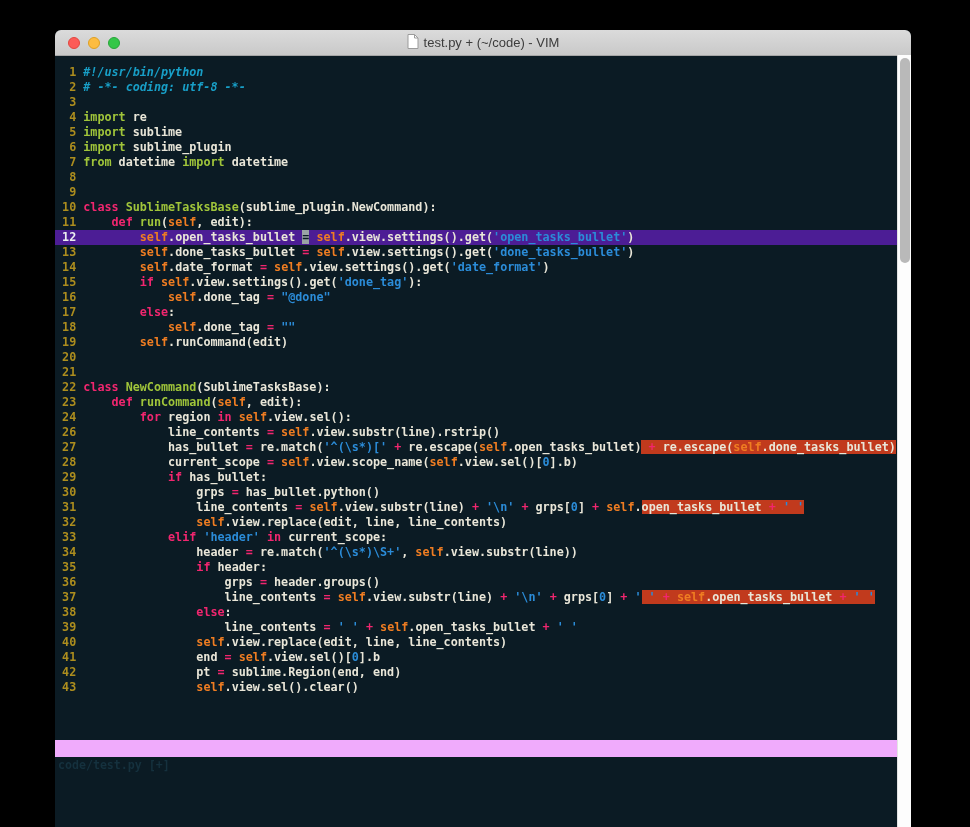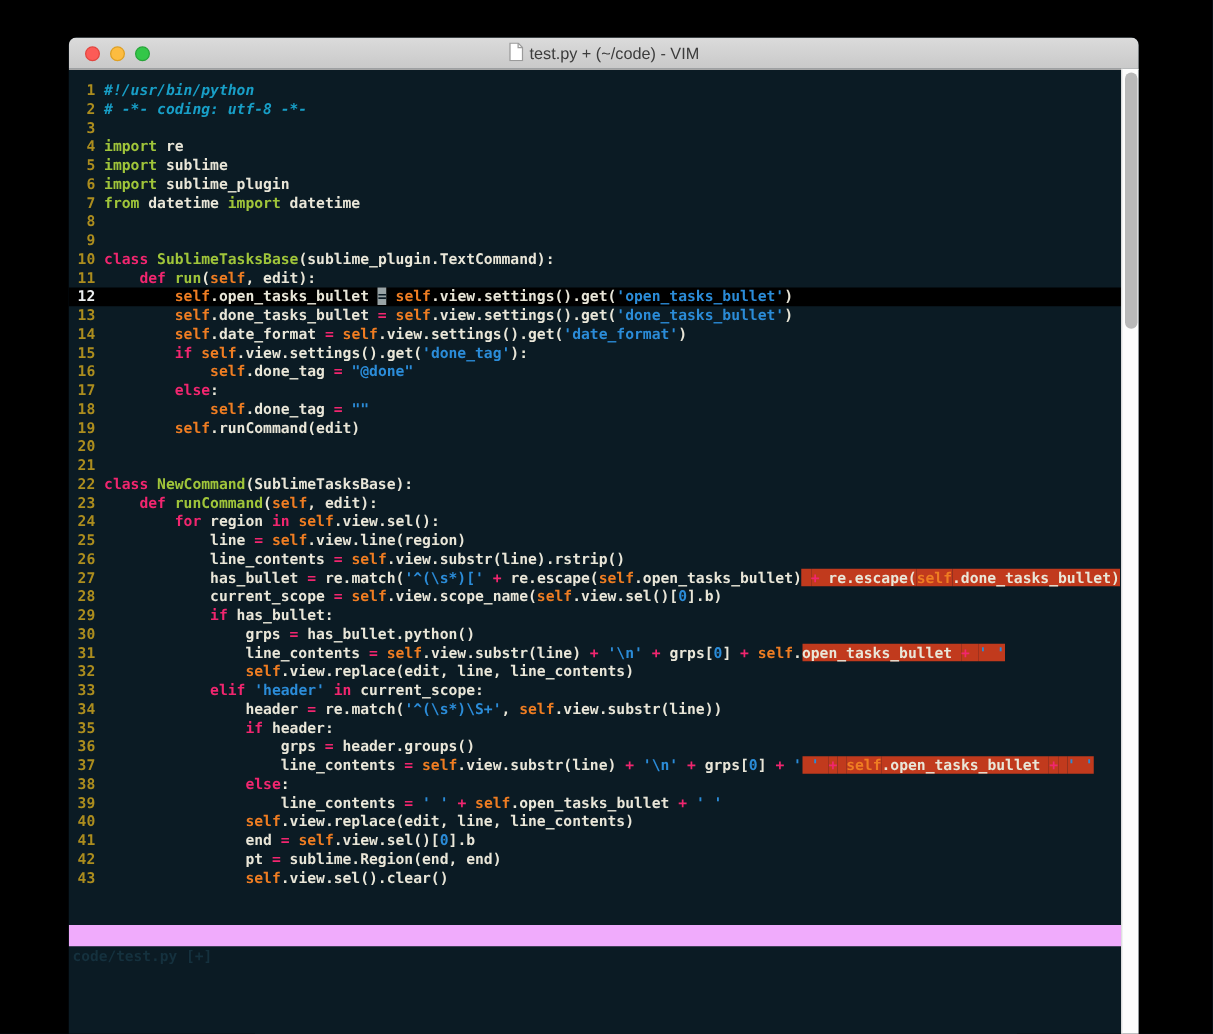--- a/index.html
+++ b/index.html
@@ -25,21 +25,21 @@
   .light.green  { background:#33c748; border:1px solid #27a539; }
   .title { display:flex; align-items:center; gap:5px; font-size:13px; color:#3c3c3c; }
   .doc-icon { display:inline-block; }
 
   
   .code-area {
     position:absolute; top:25px; left:0; width:842px; height:659px; overflow:hidden;
     font:bold 11.74px "DejaVu Sans Mono",monospace; cursor:text;margin-top:10px;
   }
   .ln { height:15px; line-height:15px; white-space:pre; }
-  .ln.cl { background:#000000; }
+  .ln.cl { background:#4c1d95; }
   .gut { color:#ac8d1e; }
   .cl .gut { color:#eceff0; }
   .tk-p  { color:#e9e6d8; }
   .tk-k  { color:#f1266f; }
   .tk-g  { color:#a0c53a; }
   .tk-o  { color:#ef7d22; }
   .tk-s  { color:#2b8cd8; }
   .tk-c  { color:#189fc7; font-style:italic; }
   .hl  { background:#c13a1d; }
   .cur { background:#99a3a5; color:#0b1b24; }
@@ -82,36 +82,35 @@
   <div class="code-area">
       <div class="ln"><span class="gut">  1 </span><span class="tk-c">#!/usr/bin/python</span></div>
       <div class="ln"><span class="gut">  2 </span><span class="tk-c"># -*- coding: utf-8 -*-</span></div>
       <div class="ln"><span class="gut">  3 </span></div>
       <div class="ln"><span class="gut">  4 </span><span class="tk-g">import</span><span class="tk-p"> re</span></div>
       <div class="ln"><span class="gut">  5 </span><span class="tk-g">import</span><span class="tk-p"> sublime</span></div>
       <div class="ln"><span class="gut">  6 </span><span class="tk-g">import</span><span class="tk-p"> sublime_plugin</span></div>
       <div class="ln"><span class="gut">  7 </span><span class="tk-g">from</span><span class="tk-p"> datetime </span><span class="tk-g">import</span><span class="tk-p"> datetime</span></div>
       <div class="ln"><span class="gut">  8 </span></div>
       <div class="ln"><span class="gut">  9 </span></div>
-      <div class="ln"><span class="gut"> 10 </span><span class="tk-k">class</span><span class="tk-p"> </span><span class="tk-g">SublimeTasksBase</span><span class="tk-p">(sublime_plugin.TextCommand):</span></div>
+      <div class="ln"><span class="gut"> 10 </span><span class="tk-k">class</span><span class="tk-p"> </span><span class="tk-g">SublimeTasksBase</span><span class="tk-p">(sublime_plugin.NewCommand):</span></div>
       <div class="ln"><span class="gut"> 11 </span><span class="tk-p">    </span><span class="tk-k">def</span><span class="tk-p"> </span><span class="tk-g">run</span><span class="tk-p">(</span><span class="tk-o">self</span><span class="tk-p">, edit):</span></div>
       <div class="ln cl"><span class="gut"> 12 </span><span class="tk-p">        </span><span class="tk-o">self</span><span class="tk-p">.open_tasks_bullet </span><span class="tk-k cur">=</span><span class="tk-p"> </span><span class="tk-o">self</span><span class="tk-p">.view.settings().get(</span><span class="tk-s">'open_tasks_bullet'</span><span class="tk-p">)</span></div>
       <div class="ln"><span class="gut"> 13 </span><span class="tk-p">        </span><span class="tk-o">self</span><span class="tk-p">.done_tasks_bullet </span><span class="tk-k">=</span><span class="tk-p"> </span><span class="tk-o">self</span><span class="tk-p">.view.settings().get(</span><span class="tk-s">'done_tasks_bullet'</span><span class="tk-p">)</span></div>
       <div class="ln"><span class="gut"> 14 </span><span class="tk-p">        </span><span class="tk-o">self</span><span class="tk-p">.date_format </span><span class="tk-k">=</span><span class="tk-p"> </span><span class="tk-o">self</span><span class="tk-p">.view.settings().get(</span><span class="tk-s">'date_format'</span><span class="tk-p">)</span></div>
       <div class="ln"><span class="gut"> 15 </span><span class="tk-p">        </span><span class="tk-k">if</span><span class="tk-p"> </span><span class="tk-o">self</span><span class="tk-p">.view.settings().get(</span><span class="tk-s">'done_tag'</span><span class="tk-p">):</span></div>
       <div class="ln"><span class="gut"> 16 </span><span class="tk-p">            </span><span class="tk-o">self</span><span class="tk-p">.done_tag </span><span class="tk-k">=</span><span class="tk-p"> </span><span class="tk-s">"@done"</span></div>
       <div class="ln"><span class="gut"> 17 </span><span class="tk-p">        </span><span class="tk-k">else</span><span class="tk-p">:</span></div>
       <div class="ln"><span class="gut"> 18 </span><span class="tk-p">            </span><span class="tk-o">self</span><span class="tk-p">.done_tag </span><span class="tk-k">=</span><span class="tk-p"> </span><span class="tk-s">""</span></div>
       <div class="ln"><span class="gut"> 19 </span><span class="tk-p">        </span><span class="tk-o">self</span><span class="tk-p">.runCommand(edit)</span></div>
       <div class="ln"><span class="gut"> 20 </span></div>
       <div class="ln"><span class="gut"> 21 </span></div>
       <div class="ln"><span class="gut"> 22 </span><span class="tk-k">class</span><span class="tk-p"> </span><span class="tk-g">NewCommand</span><span class="tk-p">(SublimeTasksBase):</span></div>
       <div class="ln"><span class="gut"> 23 </span><span class="tk-p">    </span><span class="tk-k">def</span><span class="tk-p"> </span><span class="tk-g">runCommand</span><span class="tk-p">(</span><span class="tk-o">self</span><span class="tk-p">, edit):</span></div>
       <div class="ln"><span class="gut"> 24 </span><span class="tk-p">        </span><span class="tk-k">for</span><span class="tk-p"> region </span><span class="tk-k">in</span><span class="tk-p"> </span><span class="tk-o">self</span><span class="tk-p">.view.sel():</span></div>
-      <div class="ln"><span class="gut"> 25 </span><span class="tk-p">            line </span><span class="tk-k">=</span><span class="tk-p"> </span><span class="tk-o">self</span><span class="tk-p">.view.line(region)</span></div>
       <div class="ln"><span class="gut"> 26 </span><span class="tk-p">            line_contents </span><span class="tk-k">=</span><span class="tk-p"> </span><span class="tk-o">self</span><span class="tk-p">.view.substr(line).rstrip()</span></div>
       <div class="ln"><span class="gut"> 27 </span><span class="tk-p">            has_bullet </span><span class="tk-k">=</span><span class="tk-p"> re.match(</span><span class="tk-s">'^(\s*)['</span><span class="tk-p"> </span><span class="tk-k">+</span><span class="tk-p"> re.escape(</span><span class="tk-o">self</span><span class="tk-p">.open_tasks_bullet)</span><span class="tk-p hl"> </span><span class="tk-k hl">+</span><span class="tk-p hl"> re.escape(</span><span class="tk-o hl">self</span><span class="tk-p hl">.done_tasks_bullet)</span></div>
       <div class="ln"><span class="gut"> 28 </span><span class="tk-p">            current_scope </span><span class="tk-k">=</span><span class="tk-p"> </span><span class="tk-o">self</span><span class="tk-p">.view.scope_name(</span><span class="tk-o">self</span><span class="tk-p">.view.sel()[</span><span class="tk-s">0</span><span class="tk-p">].b)</span></div>
       <div class="ln"><span class="gut"> 29 </span><span class="tk-p">            </span><span class="tk-k">if</span><span class="tk-p"> has_bullet:</span></div>
       <div class="ln"><span class="gut"> 30 </span><span class="tk-p">                grps </span><span class="tk-k">=</span><span class="tk-p"> has_bullet.python()</span></div>
       <div class="ln"><span class="gut"> 31 </span><span class="tk-p">                line_contents </span><span class="tk-k">=</span><span class="tk-p"> </span><span class="tk-o">self</span><span class="tk-p">.view.substr(line) </span><span class="tk-k">+</span><span class="tk-p"> </span><span class="tk-s">'\n'</span><span class="tk-p"> </span><span class="tk-k">+</span><span class="tk-p"> grps[</span><span class="tk-s">0</span><span class="tk-p">] </span><span class="tk-k">+</span><span class="tk-p"> </span><span class="tk-o">self</span><span class="tk-p">.</span><span class="tk-p hl">open_tasks_bullet </span><span class="tk-k hl">+</span><span class="tk-p hl"> </span><span class="tk-s hl">' '</span></div>
       <div class="ln"><span class="gut"> 32 </span><span class="tk-p">                </span><span class="tk-o">self</span><span class="tk-p">.view.replace(edit, line, line_contents)</span></div>
       <div class="ln"><span class="gut"> 33 </span><span class="tk-p">            </span><span class="tk-k">elif</span><span class="tk-p"> </span><span class="tk-s">'header'</span><span class="tk-p"> </span><span class="tk-k">in</span><span class="tk-p"> current_scope:</span></div>
       <div class="ln"><span class="gut"> 34 </span><span class="tk-p">                header </span><span class="tk-k">=</span><span class="tk-p"> re.match(</span><span class="tk-s">'^(\s*)\S+'</span><span class="tk-p">, </span><span class="tk-o">self</span><span class="tk-p">.view.substr(line))</span></div>
       <div class="ln"><span class="gut"> 35 </span><span class="tk-p">                </span><span class="tk-k">if</span><span class="tk-p"> header:</span></div>

